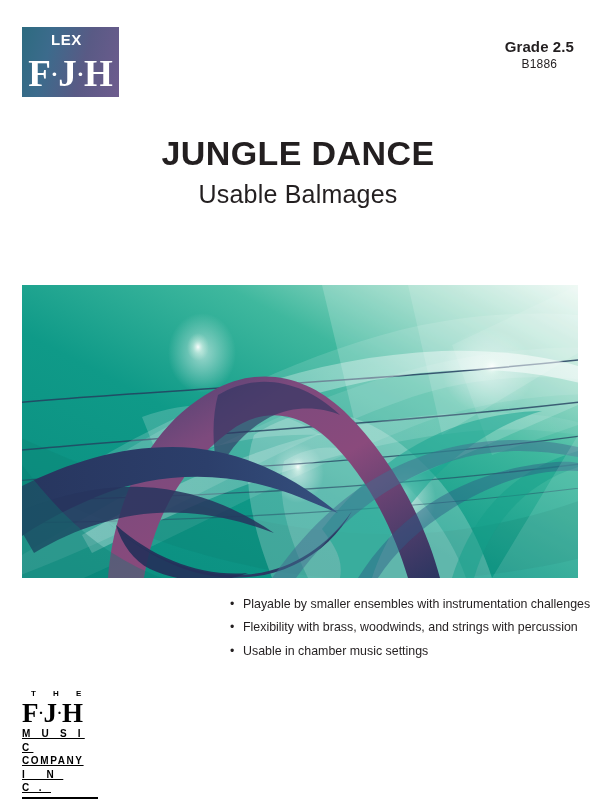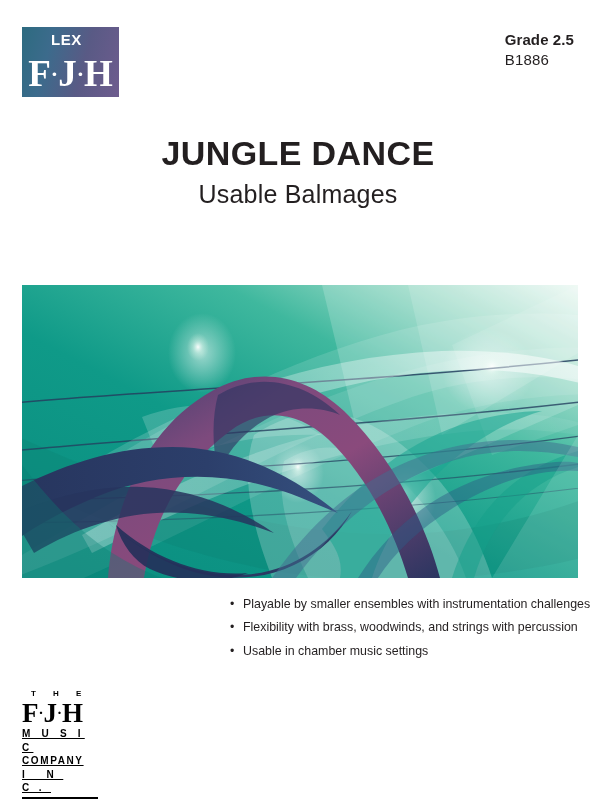--- a/index.html
+++ b/index.html
@@ -54,33 +54,33 @@
     font-size: 15px;
     font-weight: 700;
     letter-spacing: 0.5px;
     line-height: 1;
   }
 
   
   .grade-block {
     position: absolute;
     right: 22px;
-    top: 31px;
-    text-align: left;
+    top: 38px;
+    text-align: center;
   }
   .grade-line {
     color: #231f20;
     font-size: 15px;
     font-weight: 700;
     letter-spacing: 0.1px;
     line-height: 1.15;
   }
   .catalog-line {
     color: #231f20;
-    font-size: 15px;
+    font-size: 12px;
     font-weight: 400;
     letter-spacing: 0.2px;
     line-height: 1.3;
     margin-top: 2px;
   }
 
   
   .title-block {
     position: absolute;
     left: 0;

